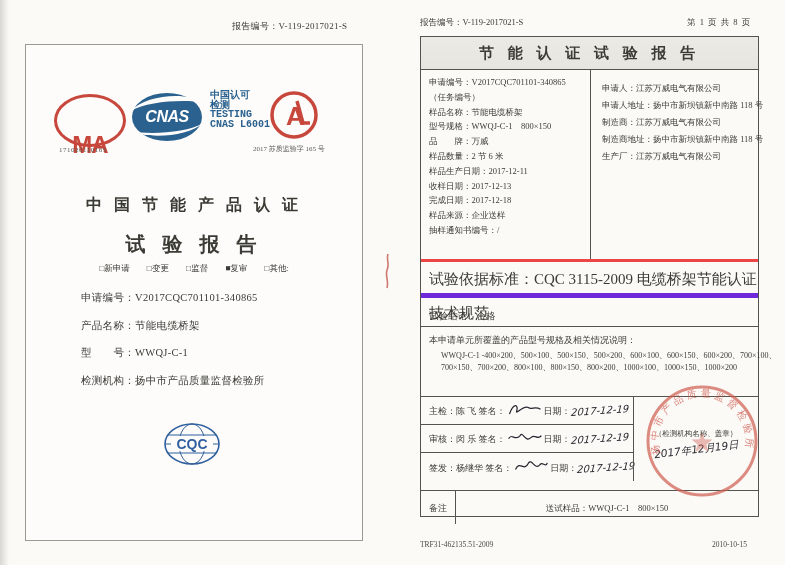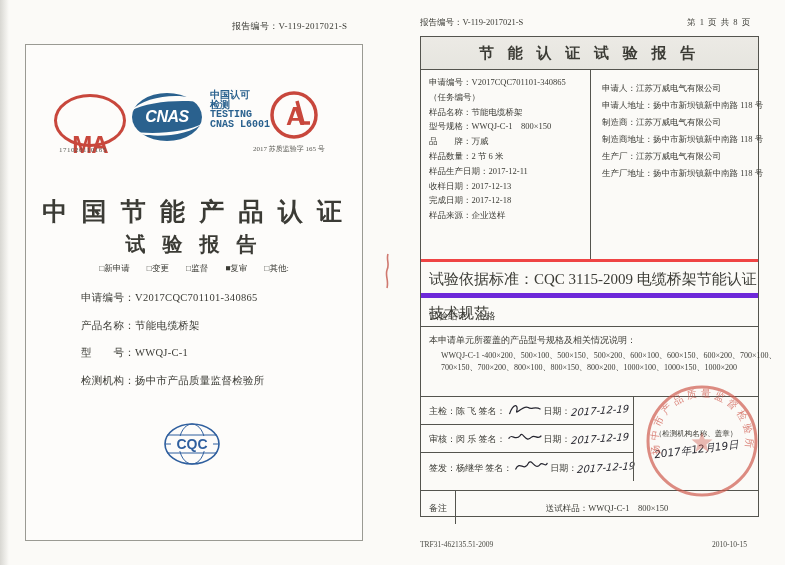--- a/index.html
+++ b/index.html
@@ -20,21 +20,21 @@
   .ma-code{position:absolute;left:33px;top:101px;font-size:7px;color:#5a5a54;letter-spacing:.5px;}
   .cnas{position:absolute;left:103px;top:42px;width:76px;height:60px;}
   .cnas-word{position:absolute;left:103px;top:63px;width:76px;text-align:center;
     font-family:"Liberation Sans",sans-serif;font-weight:bold;font-style:italic;
     font-size:16px;color:#fff;letter-spacing:-.5px;}
   .cnas-side{position:absolute;left:184px;top:46px;font-family:Liberation Mono, monospace;
     font-weight:bold;font-size:10px;line-height:9.5px;color:#2a618e;}
   .al{position:absolute;left:238px;top:44px;width:60px;height:54px;}
   .al-code{position:absolute;left:227px;top:99px;font-size:7px;color:#5a5a54;}
   .l-title1{position:absolute;left:0;top:150px;width:100%;text-align:center;
-    font-size:25px;font-weight:bold;letter-spacing:4px;}
+    font-size:16px;font-weight:bold;letter-spacing:4px;}
   .l-title2{position:absolute;left:0;top:186px;width:100%;text-align:center;
     font-size:20px;font-weight:bold;letter-spacing:6px;}
   .l-checks{position:absolute;left:0;top:218px;width:100%;display:flex;justify-content:center;gap:17px;
     font-size:8.5px;color:#3b3b35;}
   .lfield{position:absolute;left:55px;font-size:10.5px;letter-spacing:.3px;}
   .cqc{position:absolute;left:137px;top:376px;width:58px;height:46px;}
   
   .r-reportno{position:absolute;left:420px;top:17px;font-size:8.5px;}
   .r-pageno{position:absolute;left:687px;top:17px;font-size:8.5px;letter-spacing:1px;}
   .rtable{position:absolute;left:420px;top:36px;width:337px;height:479px;
@@ -160,28 +160,28 @@
       <div>申请编号：V2017CQC701101-340865</div>
       <div>（任务编号）</div>
       <div>样品名称：节能电缆桥架</div>
       <div>型号规格：WWQJ-C-1　800×150</div>
       <div>品　　牌：万威</div>
       <div>样品数量：2 节 6 米</div>
       <div>样品生产日期：2017-12-11</div>
       <div>收样日期：2017-12-13</div>
       <div>完成日期：2017-12-18</div>
       <div>样品来源：企业送样</div>
+      <div>抽样通知书编号：/</div>
     </div>
     <div class="info-r">
       <div>申请人：江苏万威电气有限公司</div>
       <div>申请人地址：扬中市新坝镇新中南路 118 号</div>
       <div>制造商：江苏万威电气有限公司</div>
       <div>制造商地址：扬中市新坝镇新中南路 118 号</div>
       <div>生产厂：江苏万威电气有限公司</div>
-      <div>生产厂地址：扬中市新坝镇新中南路 118 号</div>
     </div>
   </div>
 
   <div class="sec sec-standard">试验依据标准：CQC 3115-2009 电缆桥架节能认证技术规范</div>
 
   <div class="sec sec-concl">试验结论：合格</div>
 
   <div class="sec sec-cover">
     <div class="cover-title">本申请单元所覆盖的产品型号规格及相关情况说明：</div>
     <div class="cover-line">WWQJ-C-1 -400×200、500×100、500×150、500×200、600×100、600×150、600×200、700×100、</div>

